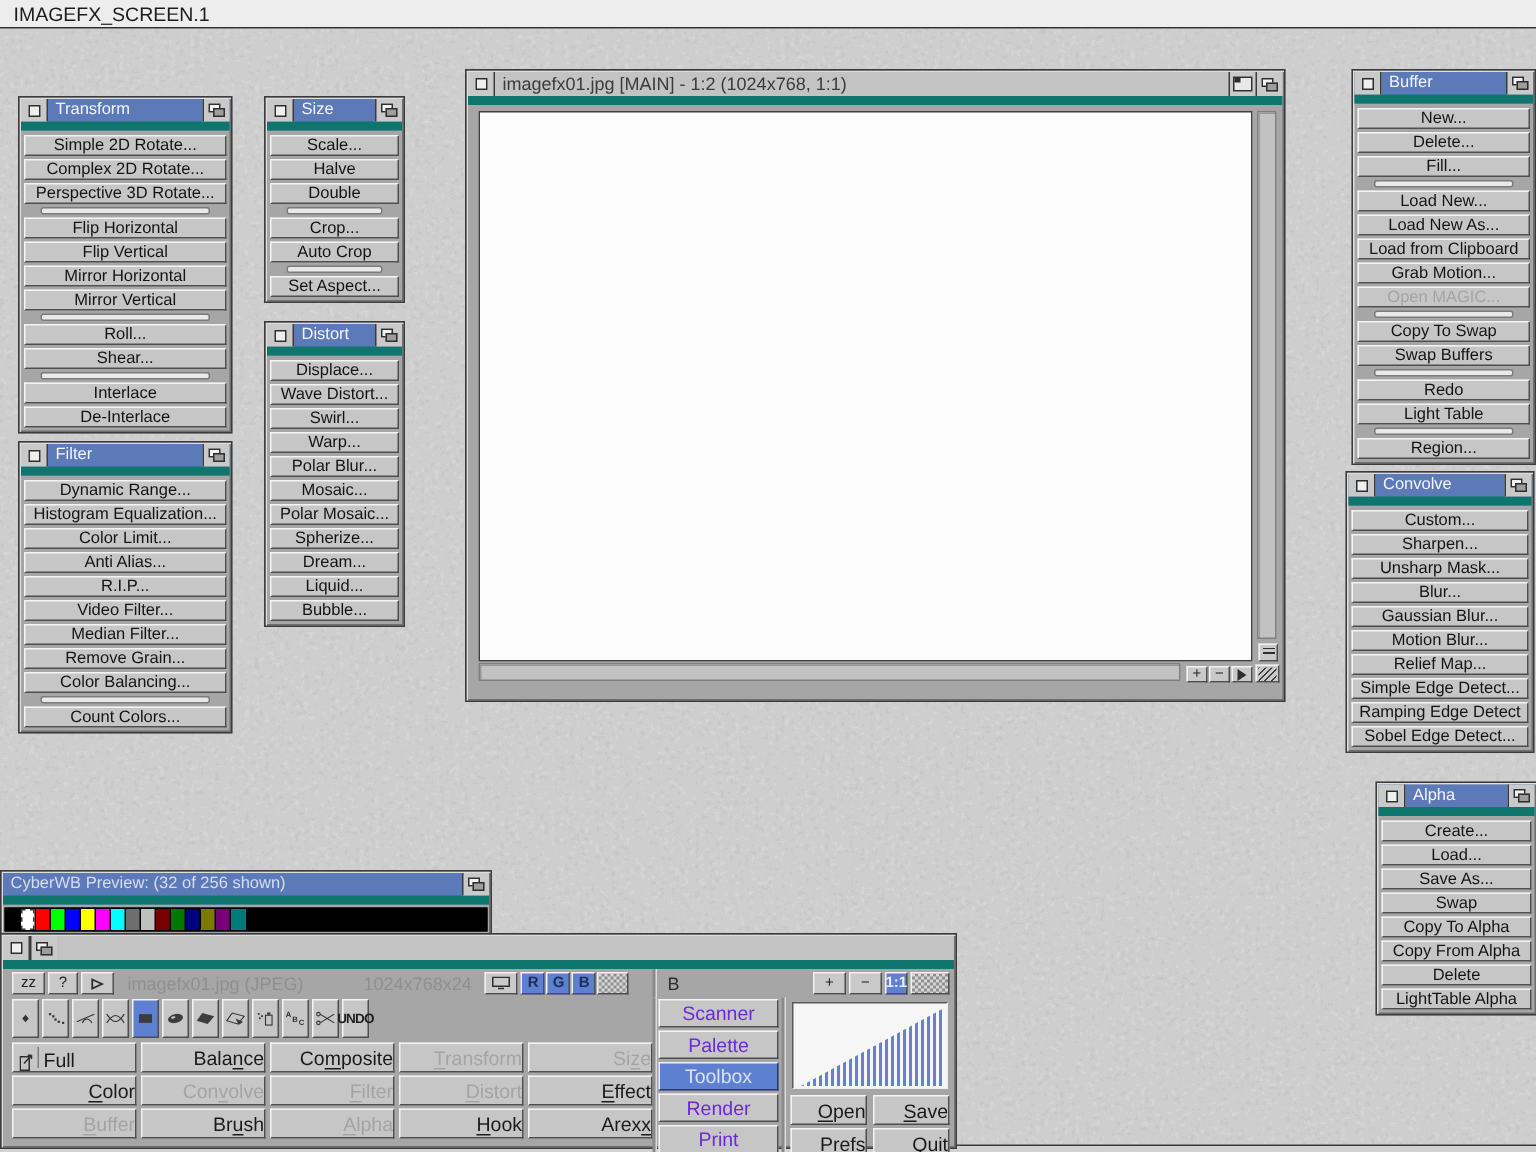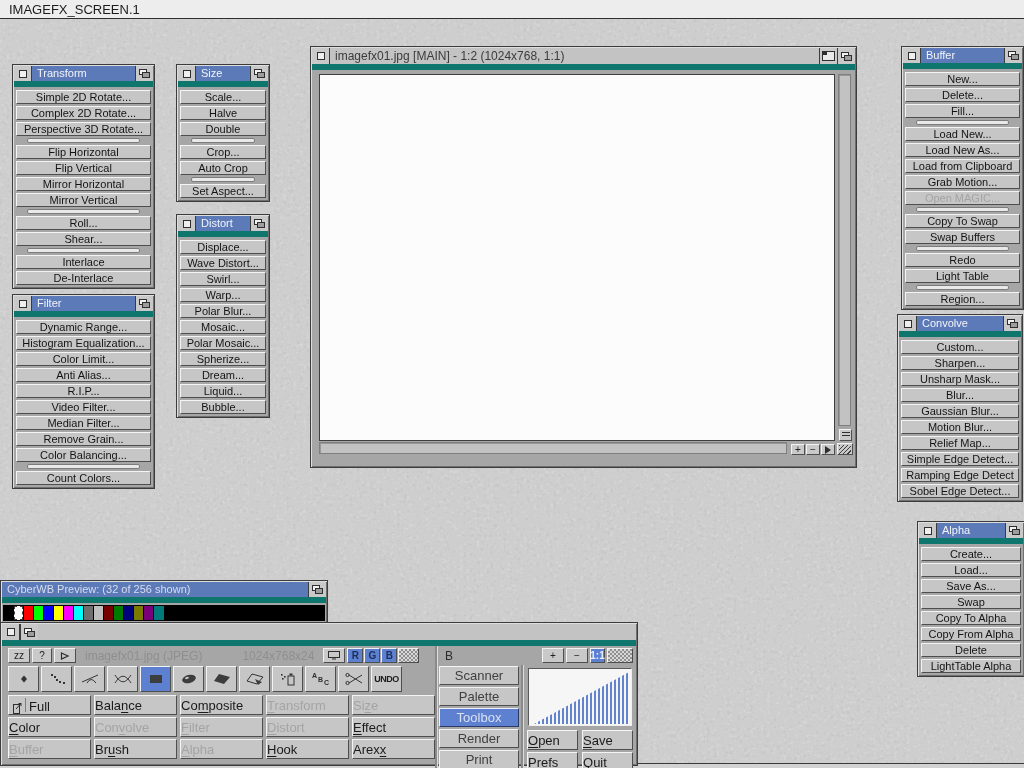--- a/index.html
+++ b/index.html
@@ -82,39 +82,39 @@
   .sbtn.chan{width:16px;font-weight:bold;color:#1d2e57;margin-right:1px;}
   .sbtn.dither{width:21px;background:conic-gradient(#8f8f8f 25%,#d8d8d8 0 50%,#8f8f8f 0 75%,#d8d8d8 0) 0 0/4px 4px;}
   .ghosttext{font-size:12px;color:#8f8f8f;white-space:pre;}
   .b-ind{font-size:12px;color:#2c2c2c;}
   .spacer{flex:1;}
   .onetoone{color:#e8eeff;font-weight:bold;}
 
   .tw-main{display:flex;flex:1;}
   .tw-left{width:434px;flex:none;padding:1px 0 0 7px;box-sizing:border-box;}
   .tw-tools{display:flex;gap:2px;}
-  .tbtn{width:31px;height:26px;background:#c6c6c6;border:1px solid;
+  .tbtn{width:18px;height:26px;background:#c6c6c6;border:1px solid;
         border-color:#f4f4f4 #4e4e4e #4e4e4e #f4f4f4;display:flex;align-items:center;
         justify-content:center;cursor:pointer;box-sizing:border-box;}
   .tbtn.sel{background:#5e80d0;}
   .tbtn svg{display:block;}
   .undo-text{font-size:9px;font-weight:bold;color:#1e1e1e;letter-spacing:-0.5px;}
 
   .tw-grid{display:grid;grid-template-columns:repeat(5,83px);gap:2px 3px;margin-top:3px;}
   .gbtn{height:20px;background:#c6c6c6;border:1px solid;border-color:#f4f4f4 #4e4e4e #4e4e4e #f4f4f4;
-        display:flex;align-items:center;justify-content:flex-start;font-size:13px;color:#1a1a1a;
+        display:flex;align-items:center;justify-content:flex-end;font-size:13px;color:#1a1a1a;
         cursor:pointer;box-sizing:border-box;white-space:nowrap;overflow:hidden;}
   .gbtn.ghost{color:#a4a4a4;}
   .gbtn.full{justify-content:flex-start;padding-left:4px;gap:3px;align-items:flex-end;}
   .gsep{width:1px;align-self:stretch;background:#7e7e7e;margin:2px 0;}
   u{text-underline-offset:2px;}
 
   .tw-mid{width:84px;flex:none;padding:1px 2px;box-sizing:border-box;display:flex;flex-direction:column;gap:2px;}
   .mbtn2{height:19px;background:#c6c6c6;border:1px solid;border-color:#f4f4f4 #4e4e4e #4e4e4e #f4f4f4;
-         display:flex;align-items:center;justify-content:center;font-size:13px;color:#404040;
+         display:flex;align-items:center;justify-content:center;font-size:13px;color:#6d28d9;
          cursor:pointer;box-sizing:border-box;}
   .mbtn2.sel{background:#5e80d0;color:#d9e0f2;border-color:#eef1f8 #2a3a66 #2a3a66 #eef1f8;}
 
   .tw-right{flex:1;display:flex;flex-direction:column;padding:1px 4px;box-sizing:border-box;}
   .ramp{height:56px;border:1px solid;border-color:#5a5a5a #efefef #efefef #5a5a5a;background:#f6f6f6;
         position:relative;overflow:hidden;margin:2px 1px 3px 1px;}
   .ramp-fill{position:absolute;inset:1px;
         background:repeating-linear-gradient(90deg,#6283ce 0 2px,#f6f6f6 2px 4px);
         clip-path:polygon(4% 100%,100% 3%,100% 100%);}
   .tw-bgrid{display:grid;grid-template-columns:1fr 1fr;gap:2px 4px;margin-top:1px;}

